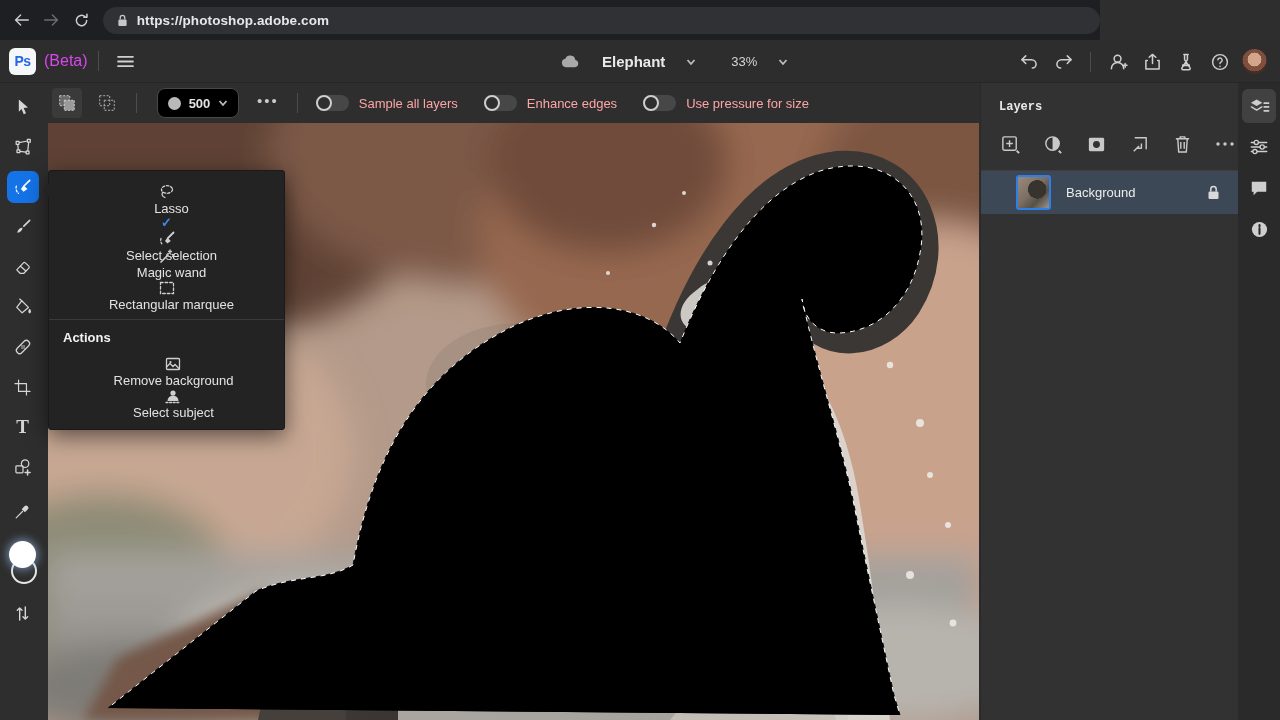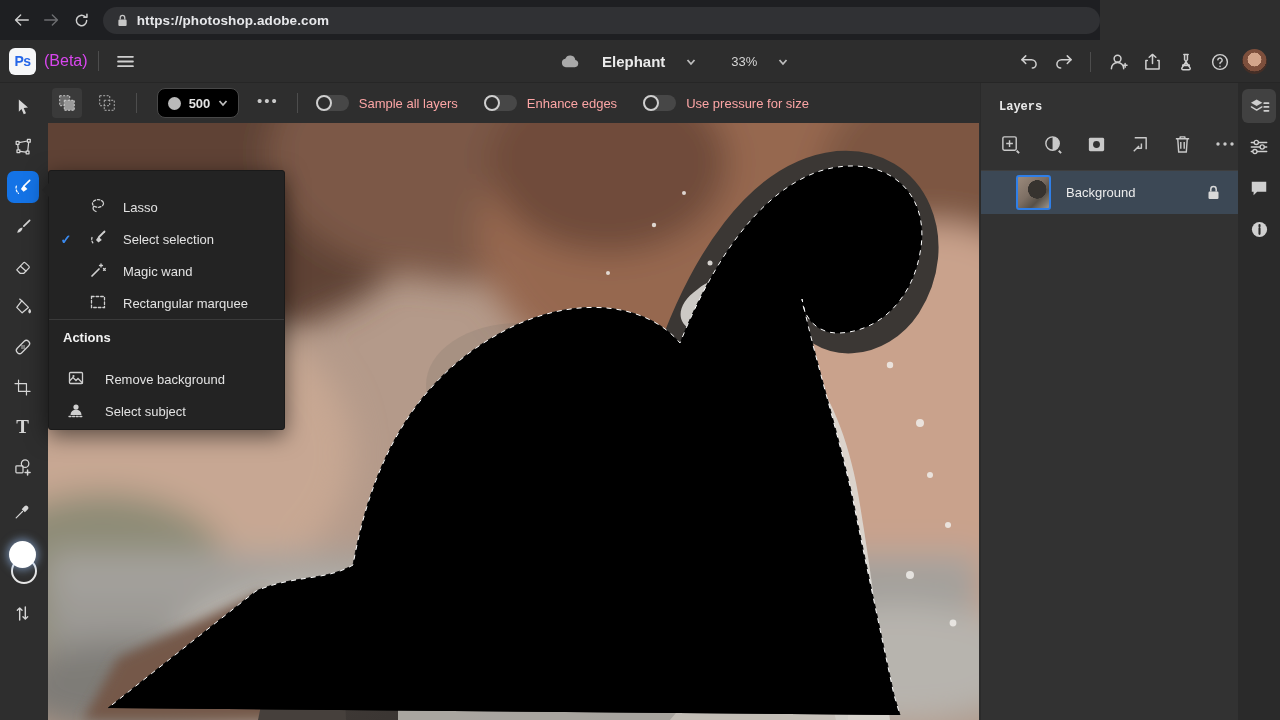--- a/index.html
+++ b/index.html
@@ -73,21 +73,21 @@
   
   .canvas { position:absolute; left:48px; top:123px; width:931px; height:597px; background:#8f8d88; }
 
   
   .sel-menu { position:absolute; left:48px; top:170px; width:237px; background:#232323;
     border:1px solid #1a1a1a; border-radius:3px; box-shadow:0 6px 22px rgba(0,0,0,.55);
     padding:12px 0 10px 0; z-index:5; }
   .sel-menu:before { content:""; position:absolute; left:-7px; top:12px; border:7px solid transparent;
     border-right-color:#232323; border-left:none; }
   .menu-title { color:#f1f1f1; font-size:13px; font-weight:bold; padding:2px 14px 10px 14px; }
-  .menu-item { height:32px; display:flex; align-items:flex-end; cursor:pointer; color:#e2e2e2; font-size:13px; }
+  .menu-item { height:32px; display:flex; align-items:center; cursor:pointer; color:#e2e2e2; font-size:13px;flex-direction:column; }
   .mi-check { width:34px; display:flex; justify-content:center; color:#3b8bf0; font-size:13px; font-weight:bold; }
   .mi-icon { width:30px; display:flex; justify-content:center; }
   .mi-icon svg { stroke:#cfcfcf; fill:none; stroke-width:1.3; stroke-linecap:round; }
   .mi-label { margin-left:10px; }
   .menu-div { height:1px; background:#3a3a3a; margin:8px 0 8px 0; }
   .action-item .mi-icon { width:30px; margin-left:12px; }
   .action-item .mi-label { margin-left:14px; }
 
   
   .layers-panel { position:absolute; left:980px; top:83px; width:258px; height:637px; background:#323232;

